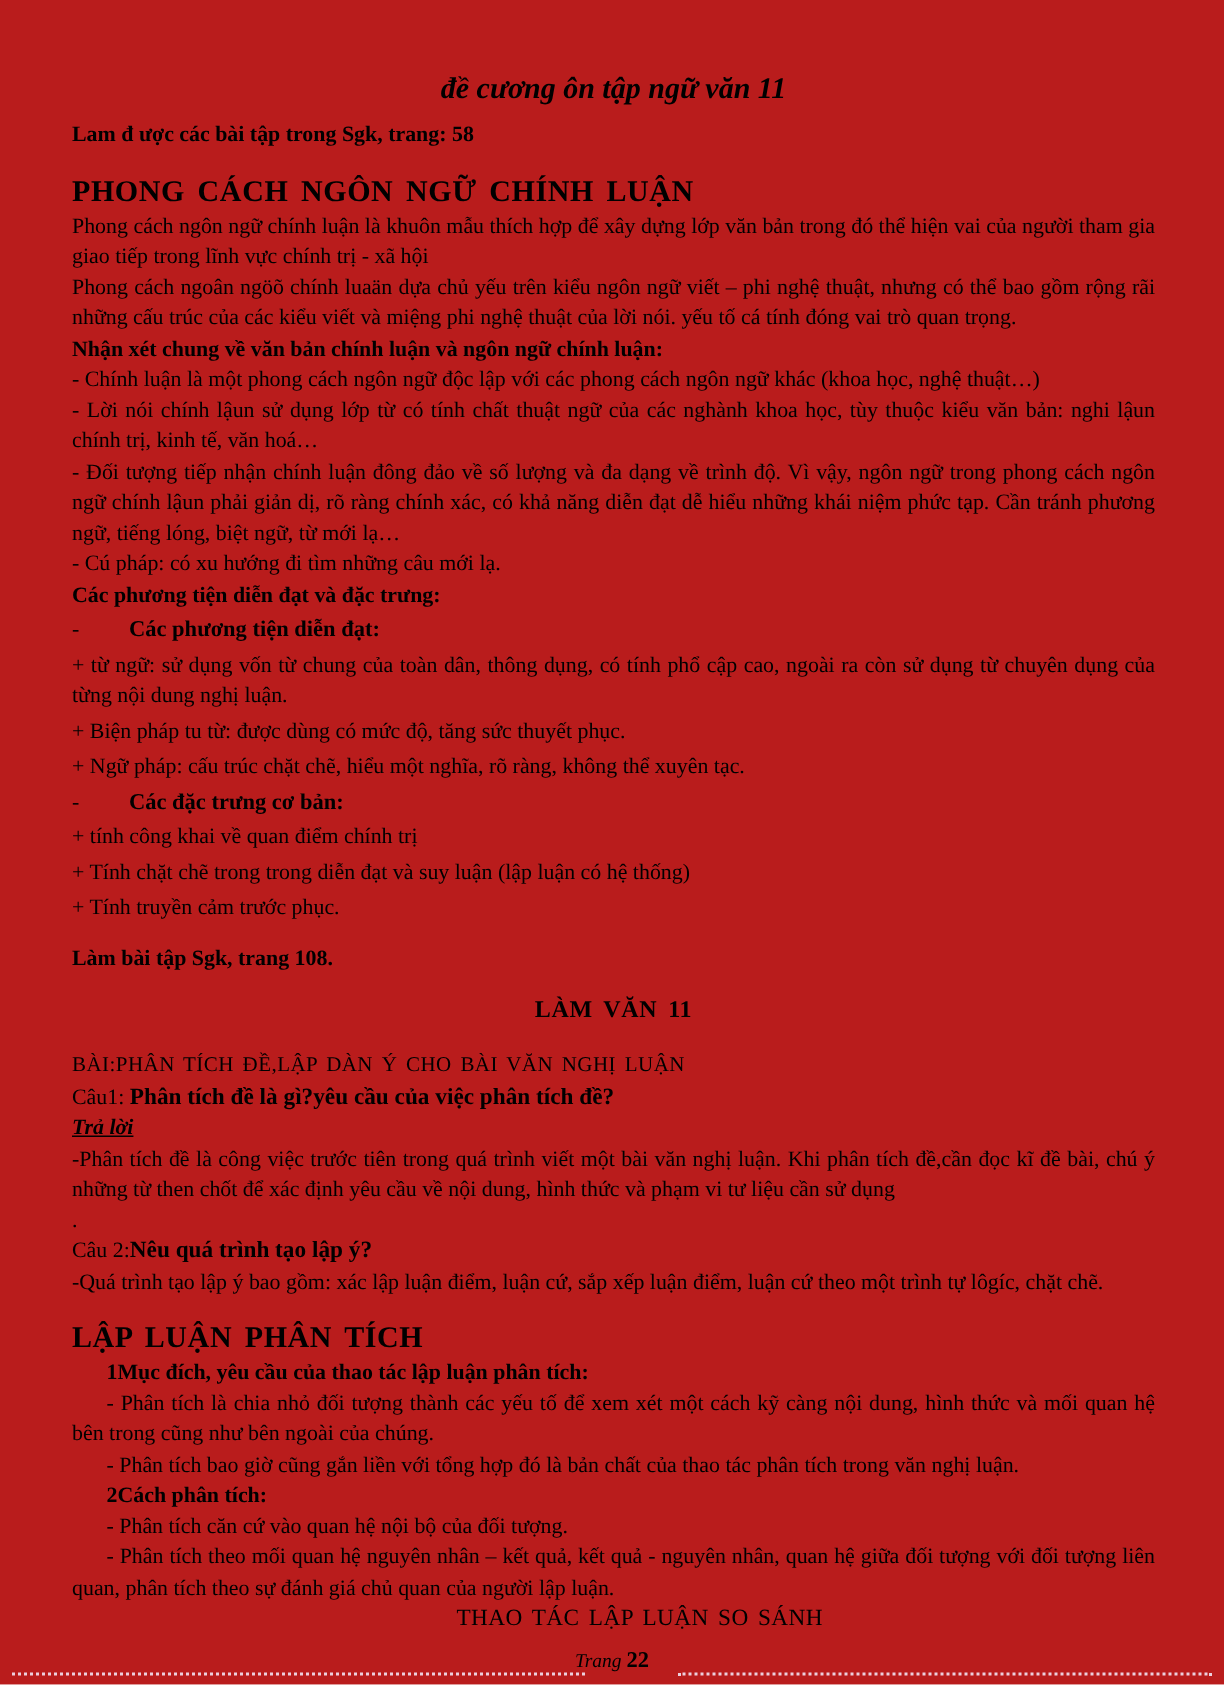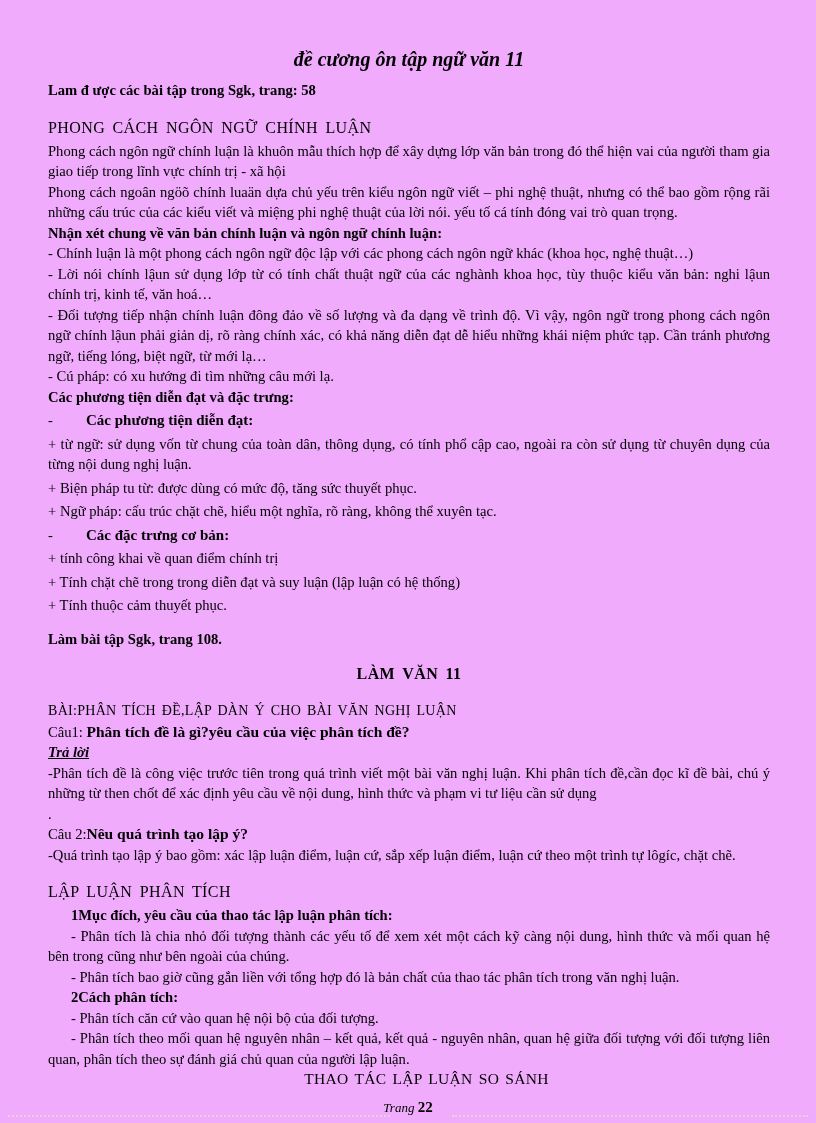--- a/index.html
+++ b/index.html
@@ -1,33 +1,33 @@
 <!DOCTYPE html>
 <html lang="vi"><head>
 <meta charset="utf-8">
 <style>
   html,body{margin:0;padding:0;background:#fff;}
   .page{
     position:relative;
     width:816px;height:1123px;
-    background:#f0abfc;color:#000;
+    background:#b91c1c;color:#000;
     font-family:"Liberation Serif","DejaVu Serif",serif;
     font-size:14.6px;line-height:20.5px;
     overflow:hidden;
     box-sizing:border-box;
     padding:46px 46px 0 48px;
   }
   .doc-title{
     text-align:center;
     font-size:20px;font-weight:bold;font-style:italic;
     line-height:26px;margin:0 0 8px 0;
   }
   .note{font-weight:bold;margin:0;}
   h2.sec{
-    font-size:16px;font-weight:normal;letter-spacing:.4px;word-spacing:3px;
+    font-size:20px;font-weight:bold;letter-spacing:.4px;word-spacing:3px;
     line-height:22px;margin:16px 0 2px 0;
   }
   p{margin:0;text-align:justify;}
   p.nj{text-align:left;}
   .bold{font-weight:bold;}
   .bi{font-weight:bold;text-align:center;}
   .answer-label{font-weight:bold;font-style:italic;text-decoration:underline;}
   .dash-item{margin:3px 0 0 0;text-align:left;}
   .dash-item .dash{display:inline-block;width:38px;}
   .dash-item .bi{font-size:15px;}
@@ -76,21 +76,21 @@
   <p>- Cú pháp: có xu hướng đi tìm những câu mới lạ.</p>
 
   <p class="bold nj">Các phương tiện diễn đạt và đặc trưng:</p>
   <p class="dash-item"><span class="dash">-</span><span class="bi">Các phương tiện diễn đạt:</span></p>
   <p class="plus-item">+ từ ngữ: sử dụng vốn từ chung của toàn dân, thông dụng, có tính phổ cập cao, ngoài ra còn sử dụng từ chuyên dụng của từng nội dung nghị luận.</p>
   <p class="plus-item">+ Biện pháp tu từ: được dùng có mức độ, tăng sức thuyết phục.</p>
   <p class="plus-item">+ Ngữ pháp: cấu trúc chặt chẽ, hiểu một nghĩa, rõ ràng, không thể xuyên tạc.</p>
   <p class="dash-item"><span class="dash">-</span><span class="bi">Các đặc trưng cơ bản:</span></p>
   <p class="plus-item">+ tính công khai về quan điểm chính trị</p>
   <p class="plus-item">+ Tính chặt chẽ trong trong diễn đạt và suy luận (lập luận có hệ thống)</p>
-  <p class="plus-item">+ Tính thuộc cảm thuyết phục.</p>
+  <p class="plus-item">+ Tính truyền cảm trước phục.</p>
   <p class="hw nj">Làm bài tập Sgk, trang 108.</p>
 
   <div class="center-head">LÀM VĂN 11</div>
   <p class="lesson-line">BÀI:PHÂN TÍCH ĐỀ,LẬP DÀN Ý CHO BÀI VĂN NGHỊ LUẬN</p>
   <p class="q-line"><span>Câu1:</span> <span class="bi">Phân tích đề là gì?yêu cầu của việc phân tích đề?</span></p>
   <p class="q-line"><span class="answer-label">Trả lời</span></p>
   <p>-Phân tích đề là công việc trước tiên trong quá trình  viết một bài văn nghị luận. Khi phân tích đề,cần đọc kĩ đề bài, chú ý những từ then chốt để xác định yêu cầu về nội dung, hình thức và phạm vi tư liệu cần sử dụng</p>
   <p class="nj spacer-line">.</p>
   <p class="q-line"><span>Câu 2:</span><span class="bi">Nêu quá trình tạo lập ý?</span></p>
   <p>-Quá trình tạo lập ý bao gồm: xác lập luận điểm, luận cứ, sắp xếp luận điểm, luận cứ theo một trình tự lôgíc, chặt chẽ.</p>

